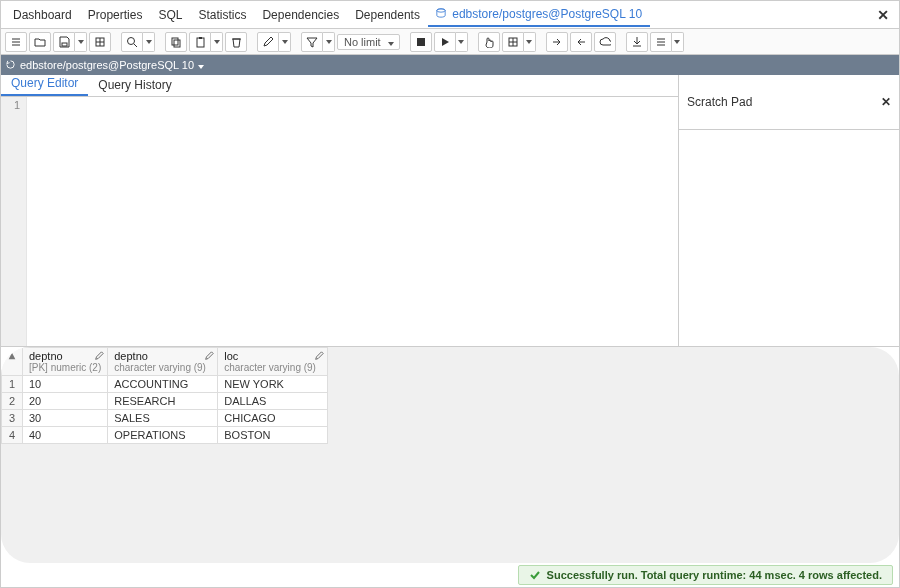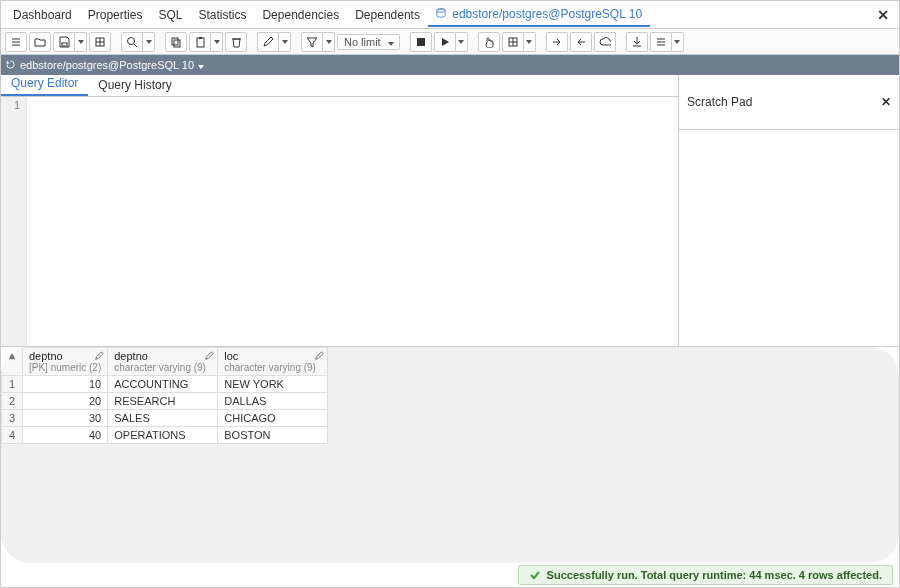--- a/index.html
+++ b/index.html
@@ -38,21 +38,21 @@
   .scratch-head .x { font-weight: bold; cursor: pointer;}
   
   .output { height: 240px; display: flex; flex-direction: column; }
   .grid-wrap { flex:1; overflow:auto; background:#f0f0f0;border-radius:29px;}
   table.grid { border-collapse: collapse; background: #fff; font-size: 11px;}
   table.grid th, table.grid td { border: 1px solid #ddd; padding: 2px 6px; text-align: left; white-space: nowrap;}
   table.grid th { background: #f7f7f7; font-weight: normal; vertical-align: top;}
   table.grid th .hname { color:#222;}
   table.grid th .htype { color:#888; font-size:10px;}
   table.grid .rownum { background:#f7f7f7; color:#555; text-align:center; width:18px;}
-  table.grid td.num { text-align:right;margin-top:47px;}
+  table.grid td.num { text-align:left;margin-top:47px;}
   .colhead { position: relative; padding-right: 18px;}
   .pencil { position:absolute; right:3px; top:3px; width:10px; height:10px; color:#555;}
   .corner { width:18px;}
   .corner svg{width:8px;height:8px;}
   
   .status { margin-top:auto; height:24px; display:flex; align-items:center; justify-content:flex-end; padding: 0 6px;}
   .status-pill { background:#e9f5e7; border:1px solid #b7dcb0; color:#2b5f23; padding:3px 10px; display:flex; align-items:center; gap:6px; font-size:11px; border-radius:2px;font-weight:bold;}
   .status-pill svg{width:12px;height:12px; color:#3a9c3a;}
 </style>
 </head>

